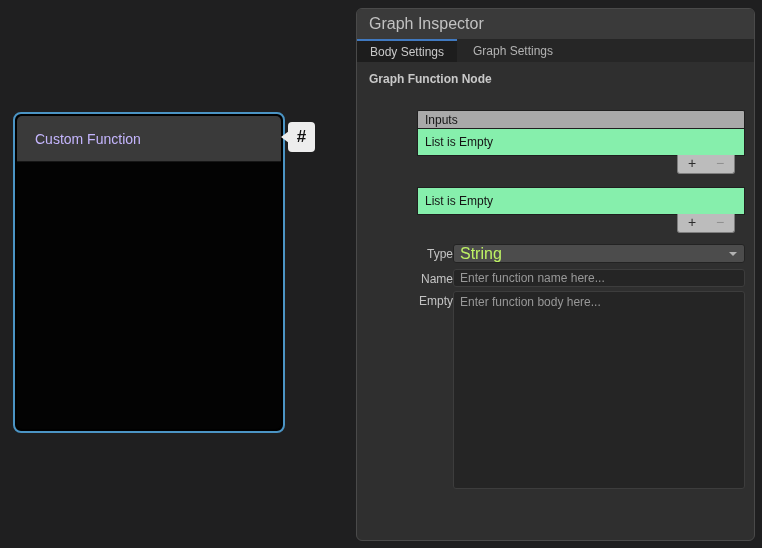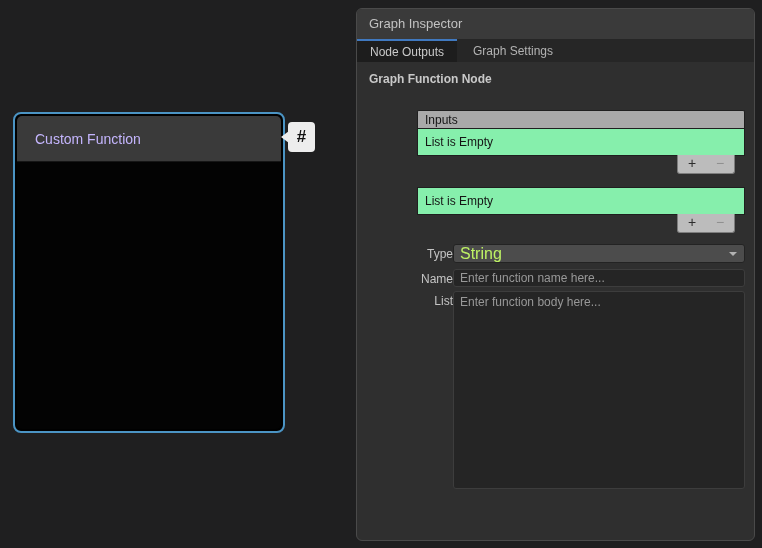--- a/index.html
+++ b/index.html
@@ -61,21 +61,21 @@
     box-sizing:border-box;
     background:#2f2f2f;
     border:1px solid #4a4a4a;
     border-radius:6px;
   }
   .panel-title{
     height:30px;line-height:30px;
     padding-left:12px;
     background:#3a3a3a;
     color:#c2c2c2;
-    font-size:13px;
+    font-size:16px;
     border-radius:5px 5px 0 0;
   }
   .tabstrip{
     height:23px;
     background:#262626;
     display:flex;
   }
   .tab{
     font-size:12px;
     display:flex;align-items:center;justify-content:center;
@@ -198,21 +198,21 @@
 </div>
 
 <div class="panel">
 
   <div class="panel-title">
     <span>Graph Inspector</span>
   </div>
 
   <div class="tabstrip">
     <div class="tab active">
-      <span>Node Outputs</span>
+      <span>Body Settings</span>
     </div>
     <div class="tab inactive">
       <span>Graph Settings</span>
     </div>
   </div>
 
   <div class="content">
 
     <div class="heading">Graph Function Node</div>
 
@@ -254,18 +254,18 @@
         <span class="dropdown-arrow"></span>
       </div>
     </div>
 
     <div class="frow name-row">
       <div class="frow-label">Name</div>
       <input class="tinput" type="text" value="" placeholder="Enter function name here..." style="">
     </div>
 
     <div class="frow body-row">
-      <div class="frow-label">List</div>
+      <div class="frow-label">Empty</div>
       <textarea class="tarea" placeholder="Enter function body here..." style=""></textarea>
     </div>
 
   </div>
 </div>
 
 </body></html>

